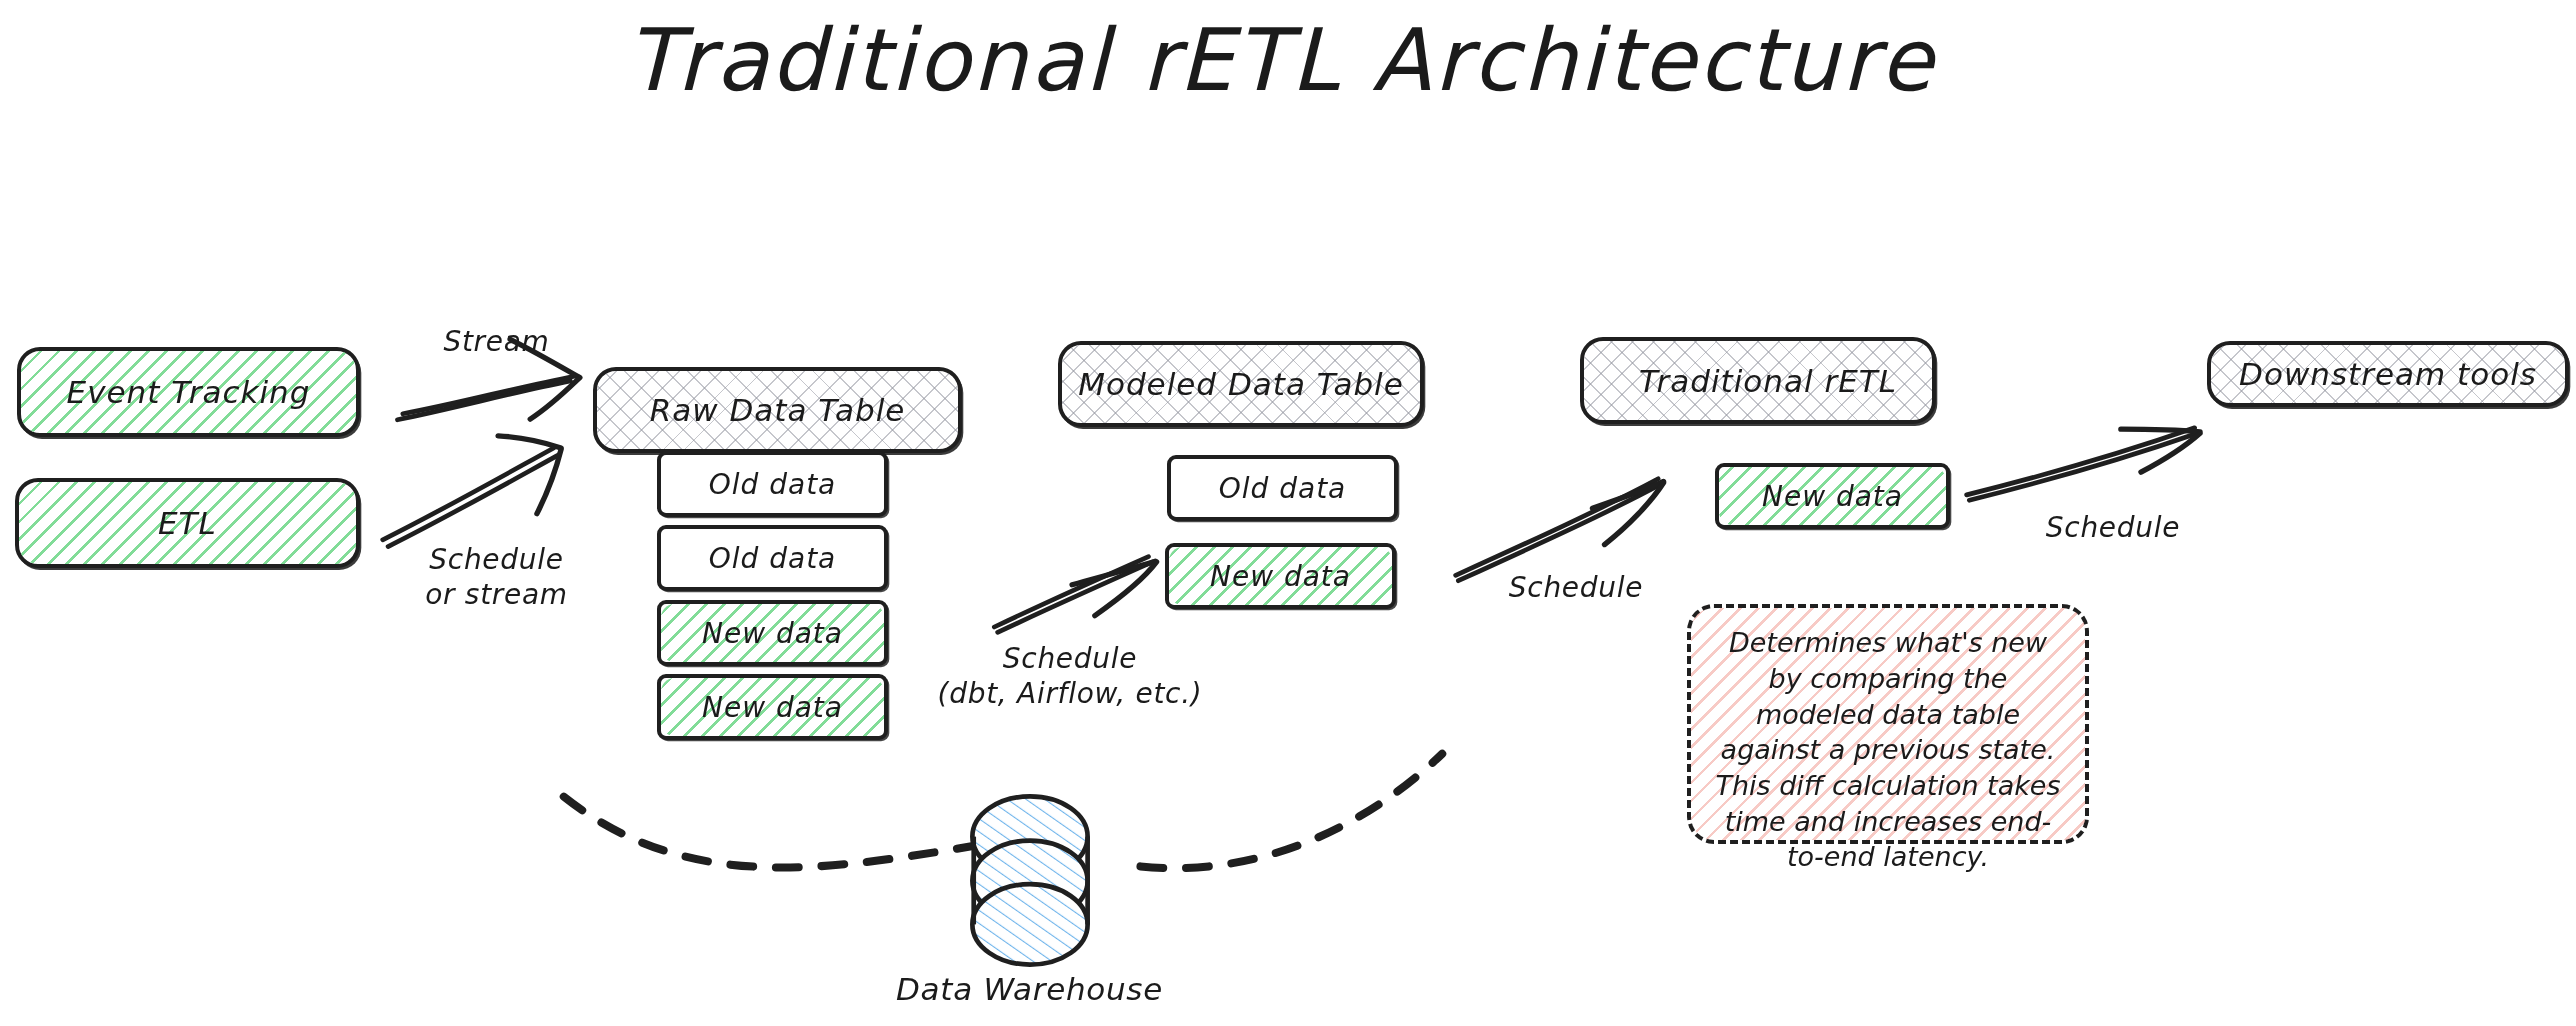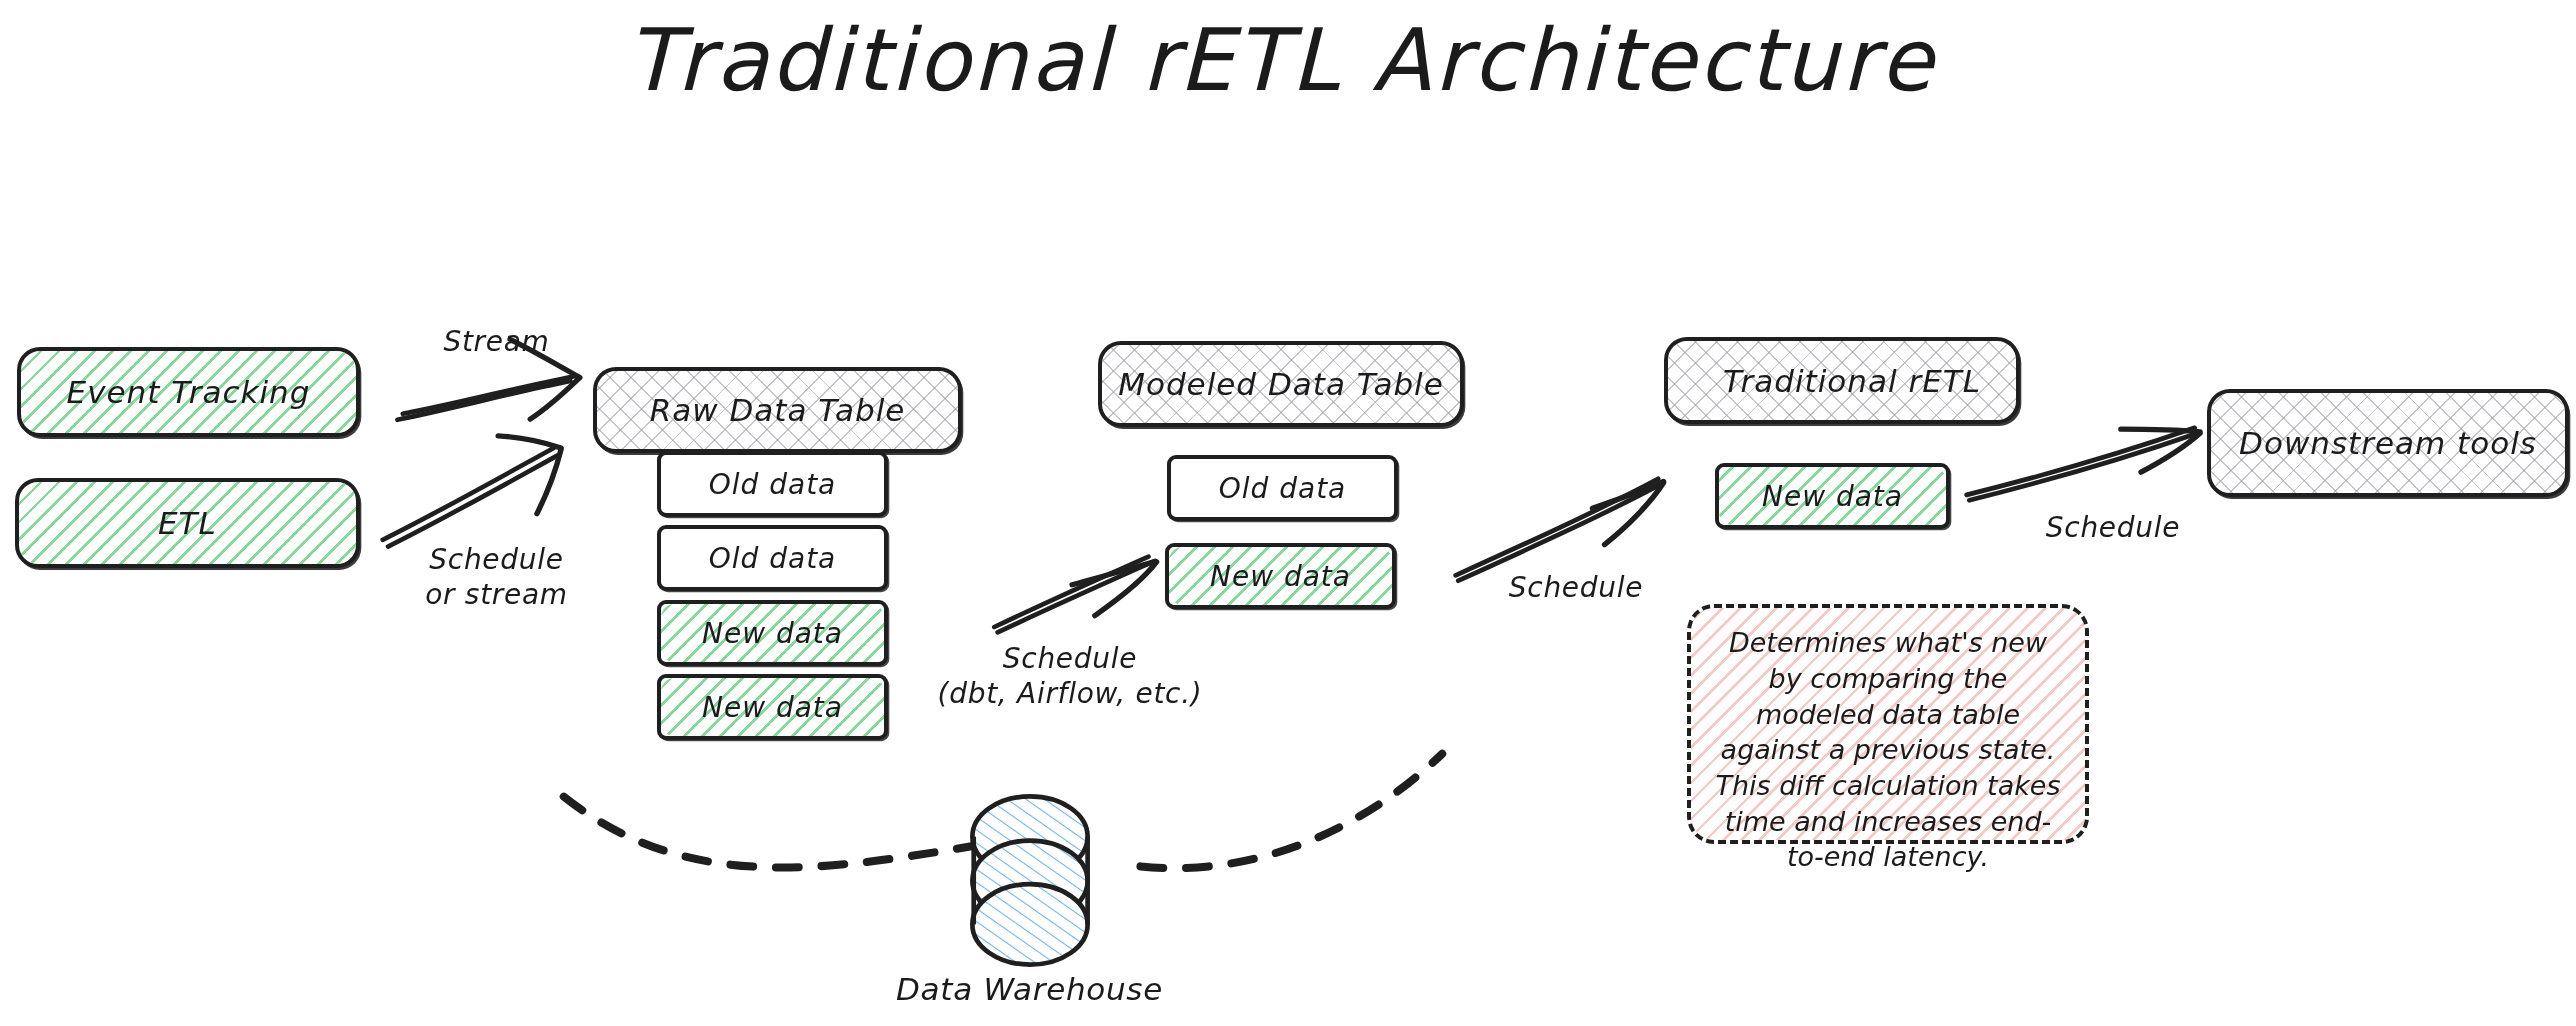--- a/index.html
+++ b/index.html
@@ -110,40 +110,40 @@
   <div class="node row-pill" style="left:657px;top:525px;width:231px;height:66px;">
     <span class="lbl">Old data</span>
   </div>
   <div class="node row-pill hatch-green" style="left:657px;top:600px;width:231px;height:66px;">
     <span class="lbl">New data</span>
   </div>
   <div class="node row-pill hatch-green" style="left:657px;top:674px;width:231px;height:66px;">
     <span class="lbl">New data</span>
   </div>
 
-  <div class="node hatch-grid" style="left:1098px;top:341px;width:366px;height:86px;">
+  <div class="node hatch-grid" style="left:1058px;top:341px;width:366px;height:86px;">
     <span class="lbl">Modeled Data Table</span>
   </div>
 
   <div class="node row-pill" style="left:1167px;top:455px;width:231px;height:66px;">
     <span class="lbl">Old data</span>
   </div>
   <div class="node row-pill hatch-green" style="left:1165px;top:543px;width:231px;height:66px;">
     <span class="lbl">New data</span>
   </div>
 
-  <div class="node hatch-grid" style="left:1664px;top:337px;width:356px;height:87px;padding-left:20px;">
+  <div class="node hatch-grid" style="left:1580px;top:337px;width:356px;height:87px;padding-left:20px;">
     <span class="lbl">Traditional rETL</span>
   </div>
 
   <div class="node row-pill hatch-green" style="left:1715px;top:463px;width:235px;height:66px;">
     <span class="lbl">New data</span>
   </div>
 
-  <div class="node hatch-grid" style="left:2207px;top:341px;width:362px;height:108px;margin-top:48px;">
+  <div class="node hatch-grid" style="left:2207px;top:341px;width:362px;height:66px;">
     <span class="lbl">Downstream tools</span>
   </div>
 
   <div class="note" style="left:1687px;top:604px;width:402px;height:240px;">
     <span class="lbl">Determines what's new by comparing the modeled data table against a previous state. This diff calculation takes time and increases end-to-end latency.</span>
   </div>
 
   <div class="edge-label" style="left:416px;top:324px;width:161px;">Stream</div>
 
   <div class="edge-label" style="left:396px;top:542px;width:201px;">Schedule

